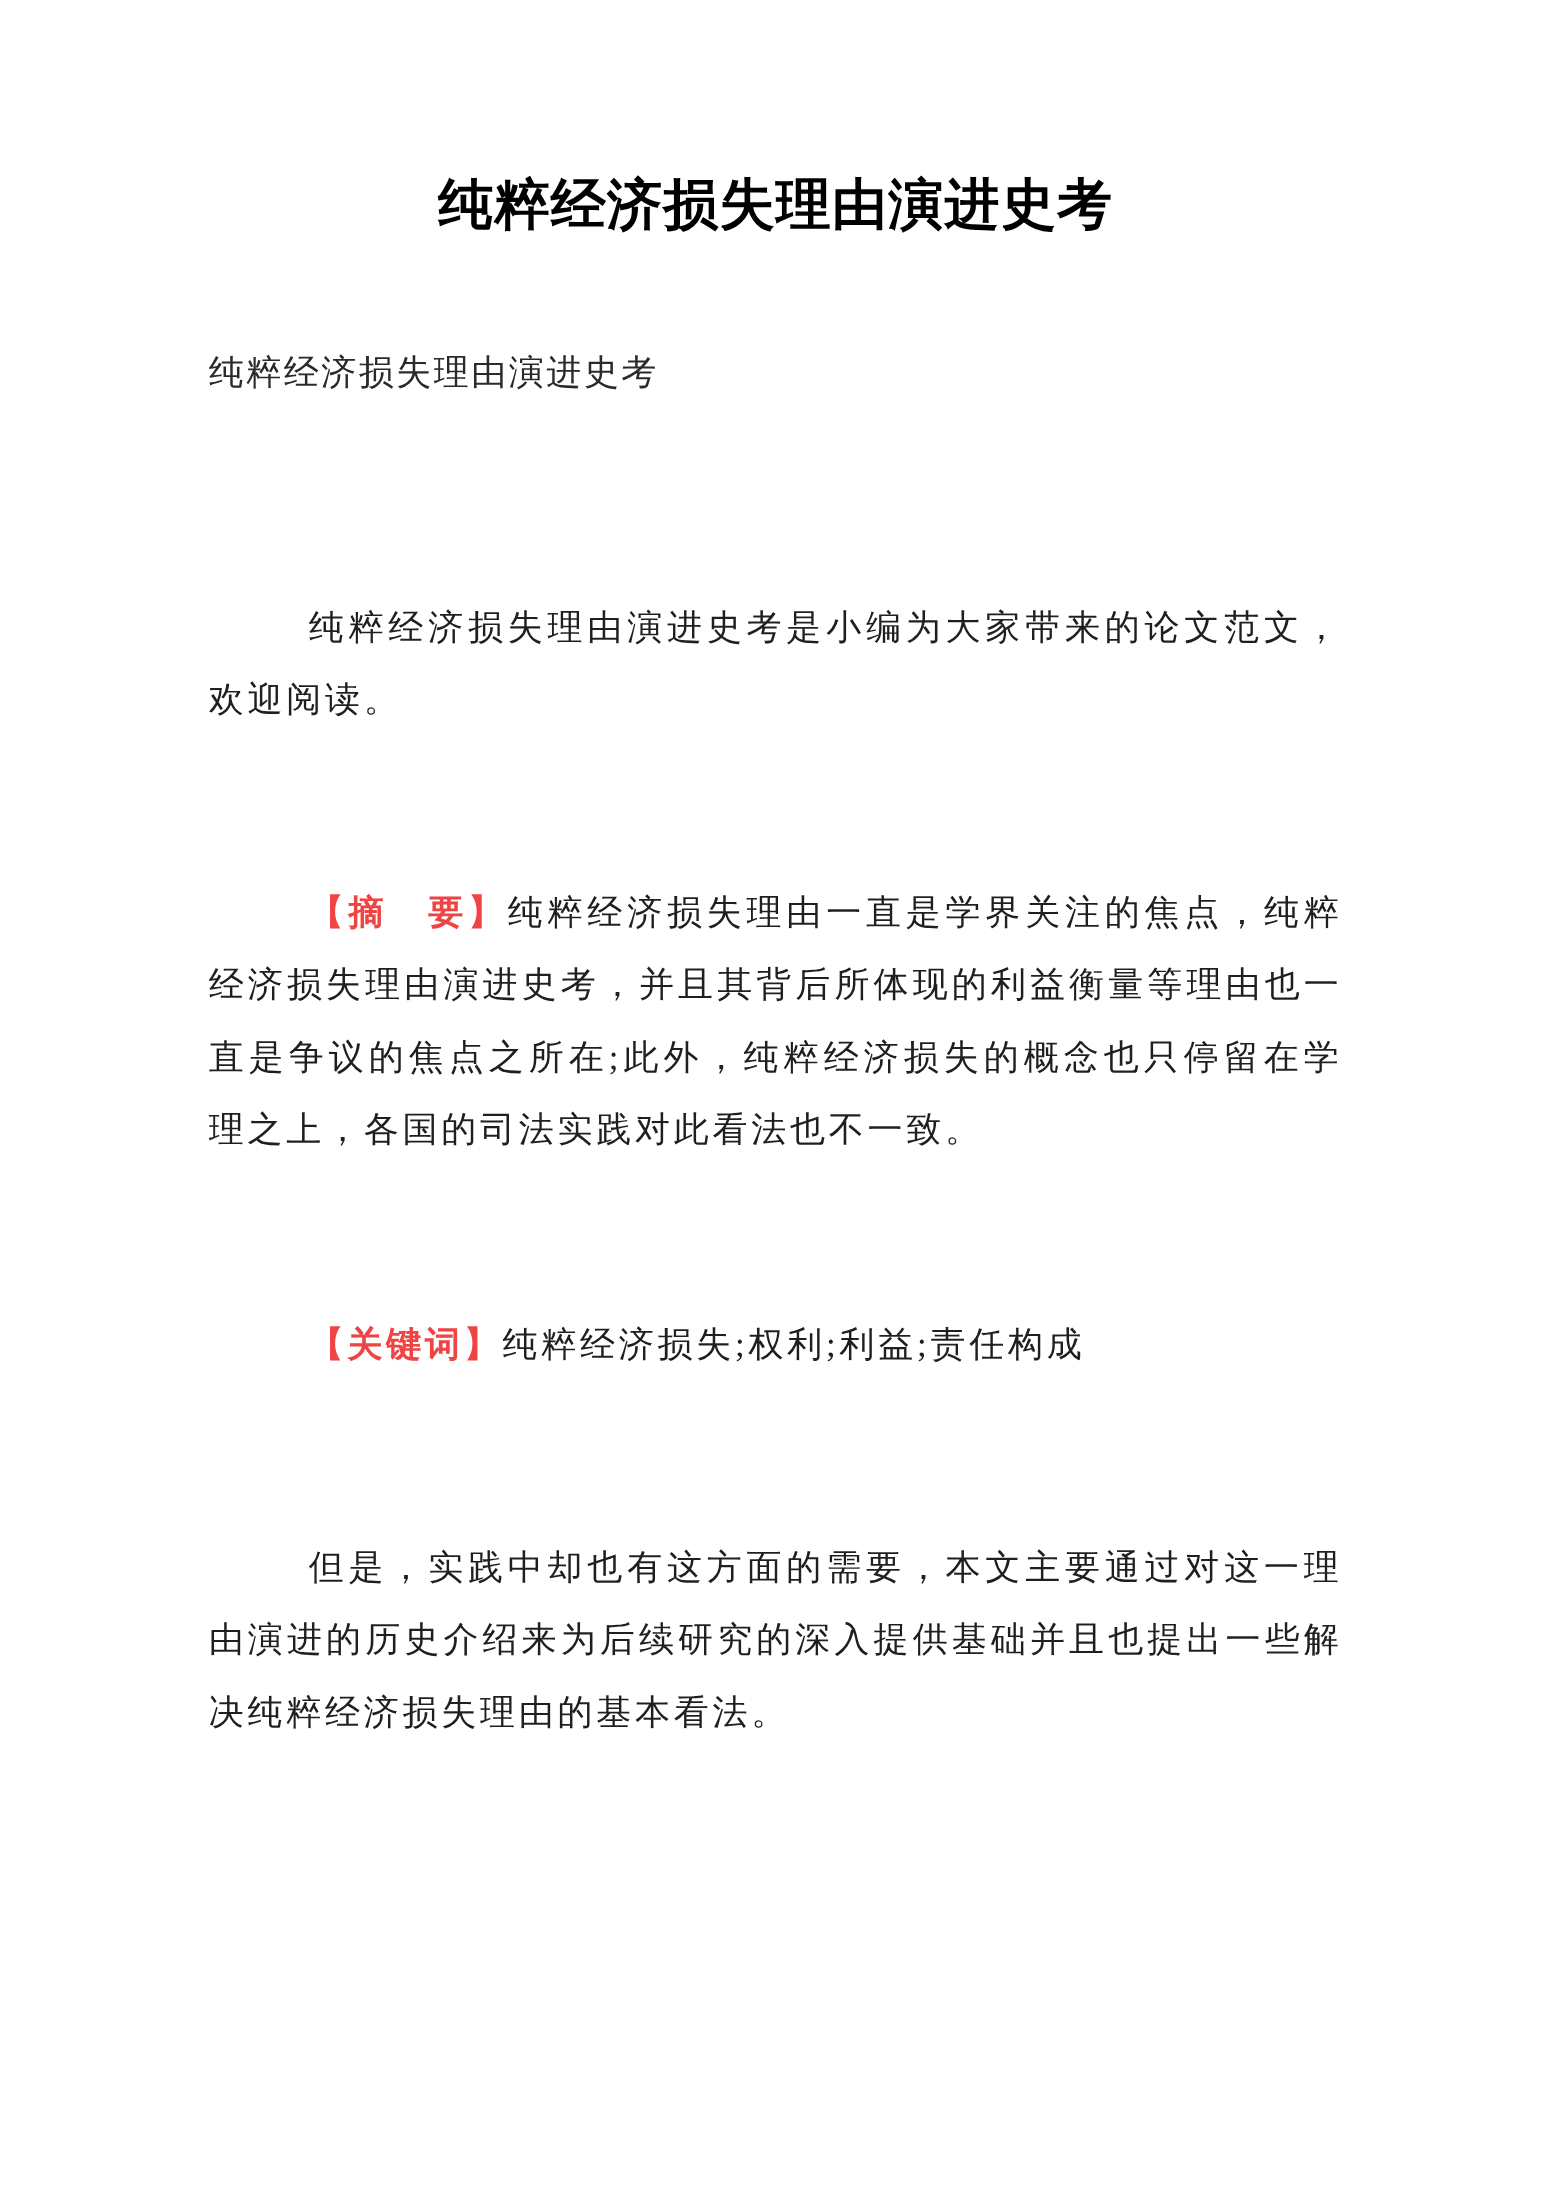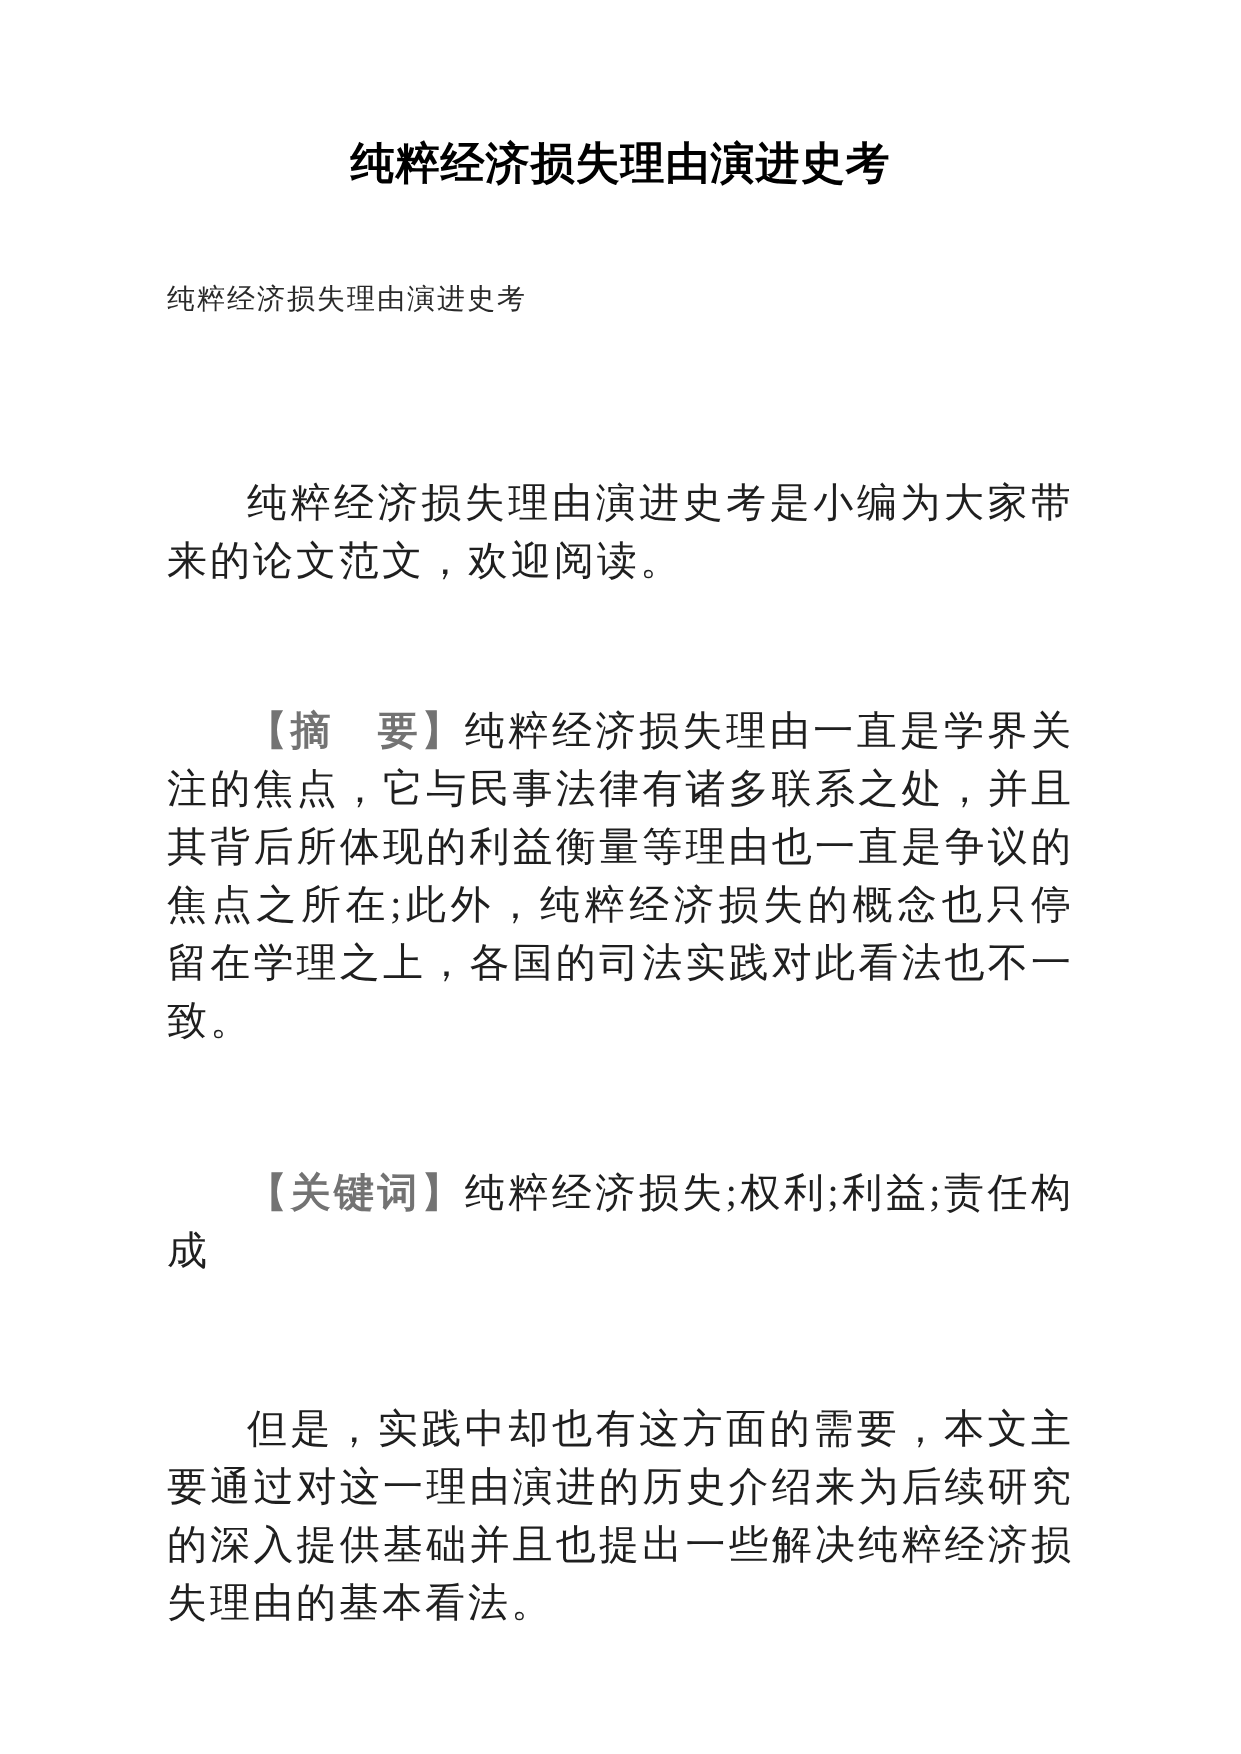--- a/index.html
+++ b/index.html
@@ -34,47 +34,47 @@
   .subtitle-line {
     margin: 92px 0 0 0;
     font-size: 28px;
     line-height: 34px;
     font-weight: 400;
     color: #2a2a2a;
     letter-spacing: 2px;
   }
   .para {
     margin: 0;
-    font-size: 40px;
+    font-size: 28px;
     line-height: 58px;
     font-weight: 400;
     color: #1f1f1f;
     letter-spacing: 3px;
     text-align: justify;
     text-indent: 80px;
   }
   .para-intro    { margin-top: 158px; }
   .para-abstract { margin-top: 112px; }
   .para-body     { margin-top: 120px; }
   .para-keywords { margin-top: 114px; }
   .para .label {
     font-weight: 700;
-    color: #737373;
+    color: #ef4444;
   }
 </style>
 </head>
 <body>
 
 <div class="page">
 
   <h1 class="doc-title">纯粹经济损失理由演进史考</h1>
 
   <p class="subtitle-line">纯粹经济损失理由演进史考</p>
 
   <p class="para para-intro">纯粹经济损失理由演进史考是小编为大家带来的论文范文，欢迎阅读。</p>
 
-  <p class="para para-abstract"><span class="label">【摘　要】</span><span>纯粹经济损失理由一直是学界关注的焦点，它与民事法律有诸多联系之处，并且其背后所体现的利益衡量等理由也一直是争议的焦点之所在;此外，纯粹经济损失的概念也只停留在学理之上，各国的司法实践对此看法也不一致。</span></p>
+  <p class="para para-abstract"><span class="label">【摘　要】</span><span>纯粹经济损失理由一直是学界关注的焦点，纯粹经济损失理由演进史考，并且其背后所体现的利益衡量等理由也一直是争议的焦点之所在;此外，纯粹经济损失的概念也只停留在学理之上，各国的司法实践对此看法也不一致。</span></p>
 
   <p class="para para-keywords"><span class="label">【关键词】</span><span>纯粹经济损失;权利;利益;责任构成</span></p>
 
   <p class="para para-body">但是，实践中却也有这方面的需要，本文主要通过对这一理由演进的历史介绍来为后续研究的深入提供基础并且也提出一些解决纯粹经济损失理由的基本看法。</p>
 
 </div>
 
 </body></html>

